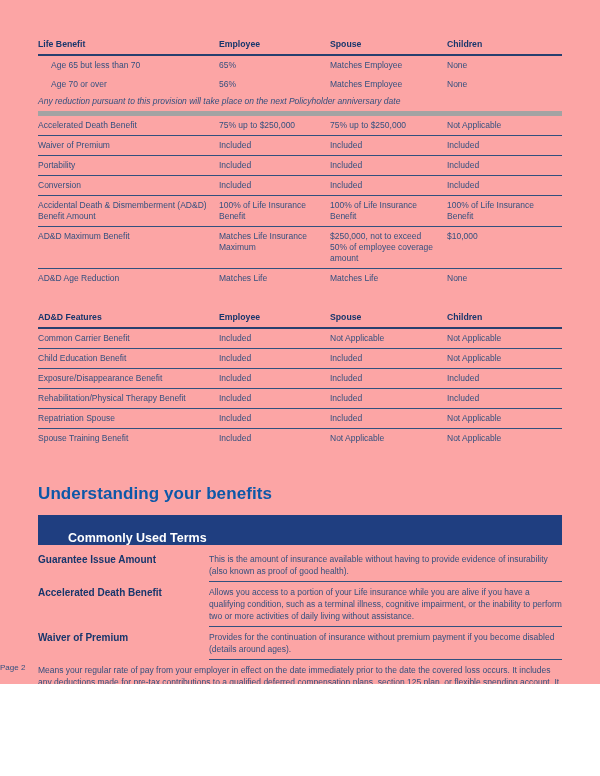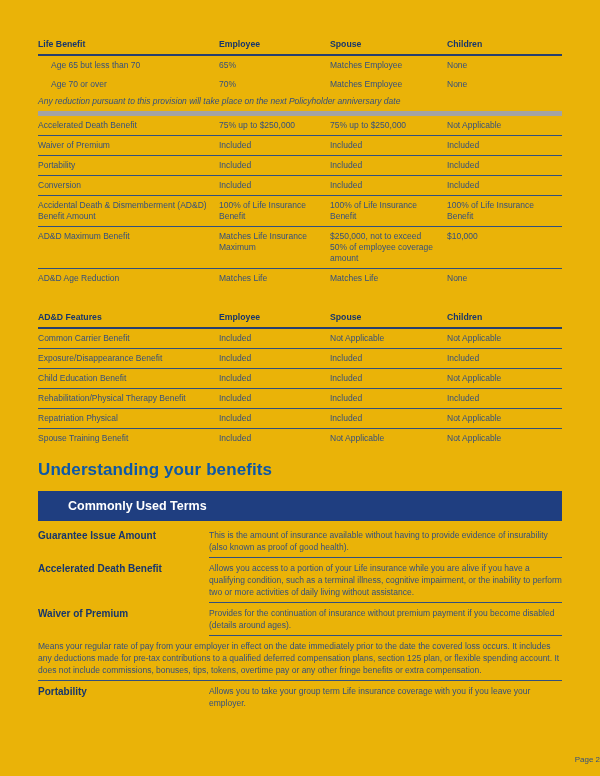--- a/index.html
+++ b/index.html
@@ -1,22 +1,22 @@
 <!DOCTYPE html>
 <html><head>
 <meta charset="utf-8">
 <style>
   * { margin: 0; padding: 0; box-sizing: border-box; }
   html, body { background: #ffffff; }
   body { font-family: "Liberation Sans", sans-serif; }
   .page {
     position: relative;
     width: 600px;
-    height: 776px;
-    background: #eab308;
+    height: 684px;
+    background: #fca5a5;
     padding: 36px 38px 0 38px;
     overflow: hidden;
     color: #34507f;
   }
 
   
   table.benefits {
     width: 524px;
     border-collapse: collapse;
     table-layout: fixed;
@@ -44,33 +44,33 @@
   table.benefits td.indent { padding-left: 13px; }
   table.benefits tr.note-row td {
     font-style: italic;
     padding: 2px 0 4px 0;
     border-bottom: 5px solid #a3a3a3;
   }
   .tbl-gap { height: 21px; }
 
   
   .section-heading {
-    margin-top: 12px;
+    margin-top: 36px;
     font-size: 17px;
     font-weight: bold;
     color: #0d58a8;
     letter-spacing: 0.1px;
   }
   .terms-banner {
     margin-top: 11px;
     width: 524px;
     height: 30px;
     background: #1f3e80;
     display: flex;
-    align-items: center;
+    align-items: flex-end;
     padding-left: 30px;
   }
   .terms-banner .banner-label {
     color: #ffffff;
     font-weight: bold;
     font-size: 12.5px;
   }
   .terms-list { margin-top: 8px; width: 524px; }
   .term-row { display: flex; }
   .term-name {
@@ -92,21 +92,21 @@
     margin-bottom: 4px;
   }
   .term-row:last-child .term-def { border-bottom: none; margin-bottom: 0; }
 
   
   .page-footer {
     position: absolute;
     left: 0;
     bottom: 12px;
     width: 600px;
-    text-align: right;
+    text-align: left;
     font-size: 8px;
     color: #34507f;
   }
 </style>
 </head>
 <body>
 
 <div class="page">
 
   <table class="benefits">
@@ -124,21 +124,21 @@
       <th>Children</th>
     </tr>
     <tr>
       <td class="indent">Age 65 but less than 70</td>
       <td>65%</td>
       <td>Matches Employee</td>
       <td>None</td>
     </tr>
     <tr>
       <td class="indent">Age 70 or over</td>
-      <td>70%</td>
+      <td>56%</td>
       <td>Matches Employee</td>
       <td>None</td>
     </tr>
     <tr class="note-row">
       <td colspan="4">Any reduction pursuant to this provision will take place on the next Policyholder anniversary date</td>
     </tr>
     <tr class="sep">
       <td>Accelerated Death Benefit</td>
       <td>75% up to $250,000</td>
       <td>75% up to $250,000</td>
@@ -199,39 +199,39 @@
       <th>Spouse</th>
       <th>Children</th>
     </tr>
     <tr class="sep">
       <td>Common Carrier Benefit</td>
       <td>Included</td>
       <td>Not Applicable</td>
       <td>Not Applicable</td>
     </tr>
     <tr class="sep">
+      <td>Child Education Benefit</td>
+      <td>Included</td>
+      <td>Included</td>
+      <td>Not Applicable</td>
+    </tr>
+    <tr class="sep">
       <td>Exposure/Disappearance Benefit</td>
       <td>Included</td>
       <td>Included</td>
       <td>Included</td>
     </tr>
     <tr class="sep">
-      <td>Child Education Benefit</td>
-      <td>Included</td>
-      <td>Included</td>
-      <td>Not Applicable</td>
-    </tr>
-    <tr class="sep">
       <td>Rehabilitation/Physical Therapy Benefit</td>
       <td>Included</td>
       <td>Included</td>
       <td>Included</td>
     </tr>
     <tr class="sep">
-      <td>Repatriation Physical</td>
+      <td>Repatriation Spouse</td>
       <td>Included</td>
       <td>Included</td>
       <td>Not Applicable</td>
     </tr>
     <tr>
       <td>Spouse Training Benefit</td>
       <td>Included</td>
       <td>Not Applicable</td>
       <td>Not Applicable</td>
     </tr>

